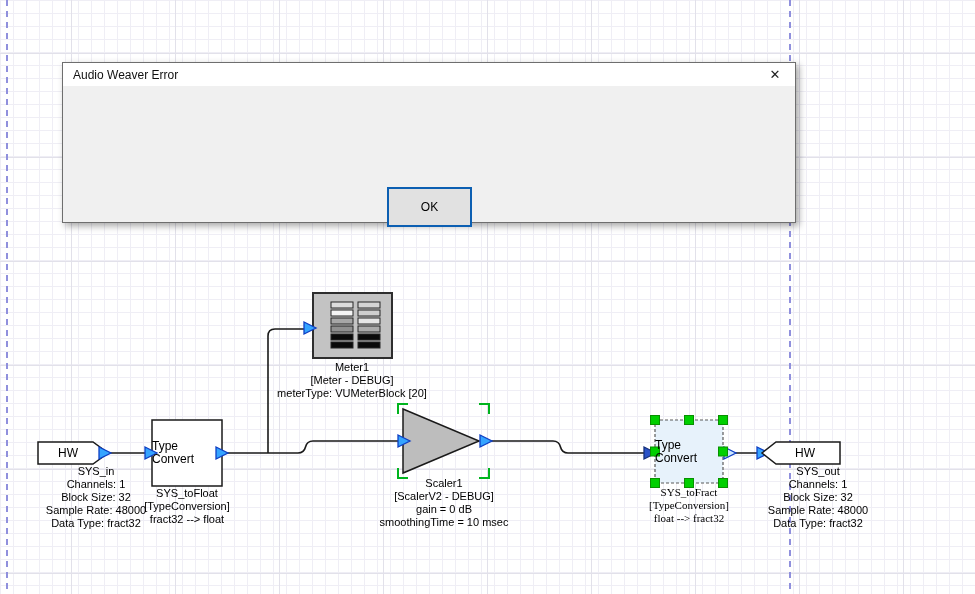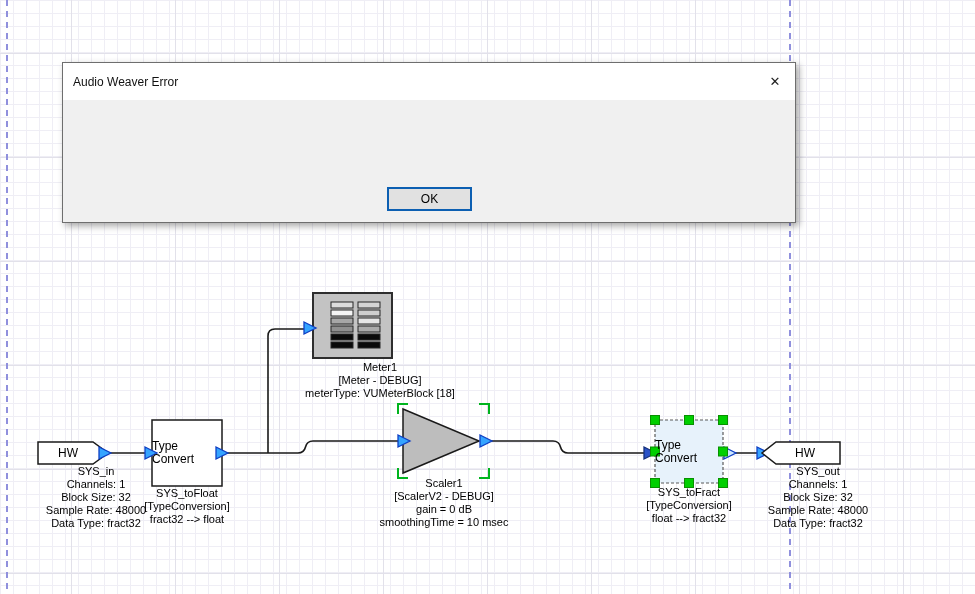--- a/index.html
+++ b/index.html
@@ -26,33 +26,33 @@
     position:absolute;z-index:5;font-size:12px;line-height:13px;color:#000;
     text-align:left;display:flex;align-items:center;justify-content:center;
   }
   
   .dialog{
     position:absolute;left:62px;top:62px;width:732px;height:159px;z-index:10;
     background:#f0f0f0;border:1px solid #6e6e6e;
     box-shadow:3px 3px 7px rgba(0,0,0,0.35);
   }
   .dlg-title{
-    height:37px;background:#ffffff;display:flex;align-items:center;
+    height:23px;background:#ffffff;display:flex;align-items:center;
     padding-left:10px;font-size:12px;color:#111;
   }
   .dlg-close{
     margin-left:auto;width:40px;height:26px;display:flex;align-items:center;
     justify-content:center;font-size:13px;color:#222;cursor:pointer;
   }
   .dlg-msg{
     padding:12px 0 0 62px;font-family:"DejaVu Sans Mono",monospace;
     font-size:13px;line-height:16px;color:#1c1c1c;
   }
   .dlg-ok{
-    position:absolute;left:324px;top:124px;width:85px;height:24px;
+    position:absolute;left:324px;top:124px;width:85px;height:40px;
     background:#e1e1e1;border:2px solid #0c5fb2;font-family:"Liberation Sans",sans-serif;
     font-size:12px;color:#000;padding:0;cursor:pointer;
   }
 </style>
 </head>
 <body>
 
 <div class="canvas">
 
   <svg class="diagram" width="975" height="594" viewBox="0 0 975 594">
@@ -130,34 +130,34 @@
     <div>Sample Rate: 48000</div>
     <div>Data Type: fract32</div>
   </div>
 
   <div class="blocklabel" style="left:187px;top:487px;">
     <div>SYS_toFloat</div>
     <div>[TypeConversion]</div>
     <div>fract32 --&gt; float</div>
   </div>
 
-  <div class="blocklabel" style="left:352px;top:361px;margin-left:28px;">
+  <div class="blocklabel" style="left:352px;top:361px;">
     <div>Meter1</div>
     <div>[Meter - DEBUG]</div>
-    <div>meterType: VUMeterBlock [18]</div>
+    <div>meterType: VUMeterBlock [20]</div>
   </div>
 
   <div class="blocklabel" style="left:444px;top:477px;">
     <div>Scaler1</div>
     <div>[ScalerV2 - DEBUG]</div>
     <div>gain = 0 dB</div>
     <div>smoothingTime = 10 msec</div>
   </div>
 
-  <div class="blocklabel" style="left:689px;top:486px;">
+  <div class="blocklabel" style="left:689px;top:486px;font-family:Liberation Serif, serif;">
     <div>SYS_toFract</div>
     <div>[TypeConversion]</div>
     <div>float --&gt; fract32</div>
   </div>
 
   <div class="blocklabel" style="left:806px;top:465px;padding-left:24px;">
     <div>SYS_out</div>
     <div>Channels: 1</div>
     <div>Block Size: 32</div>
     <div>Sample Rate: 48000</div>

